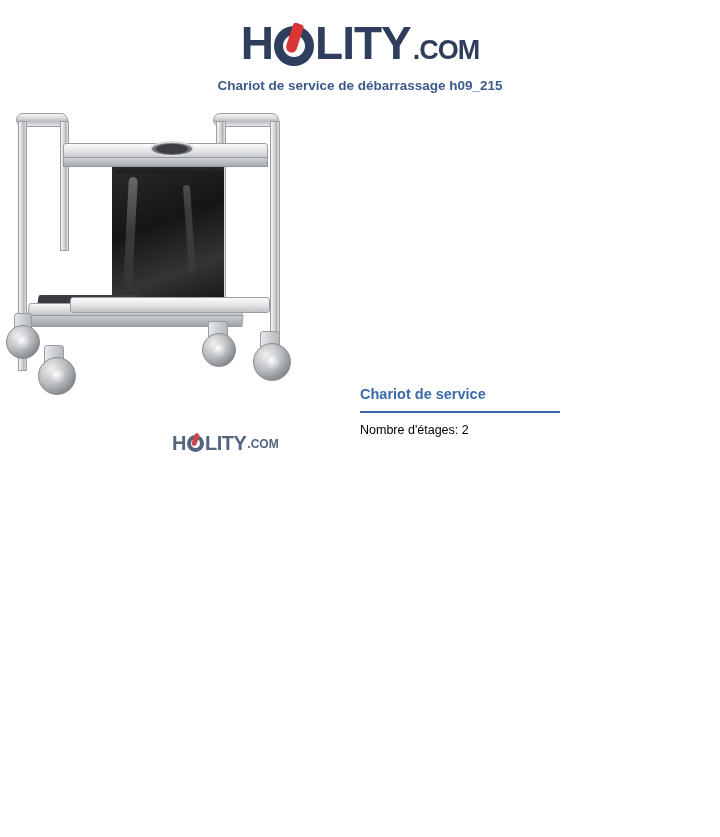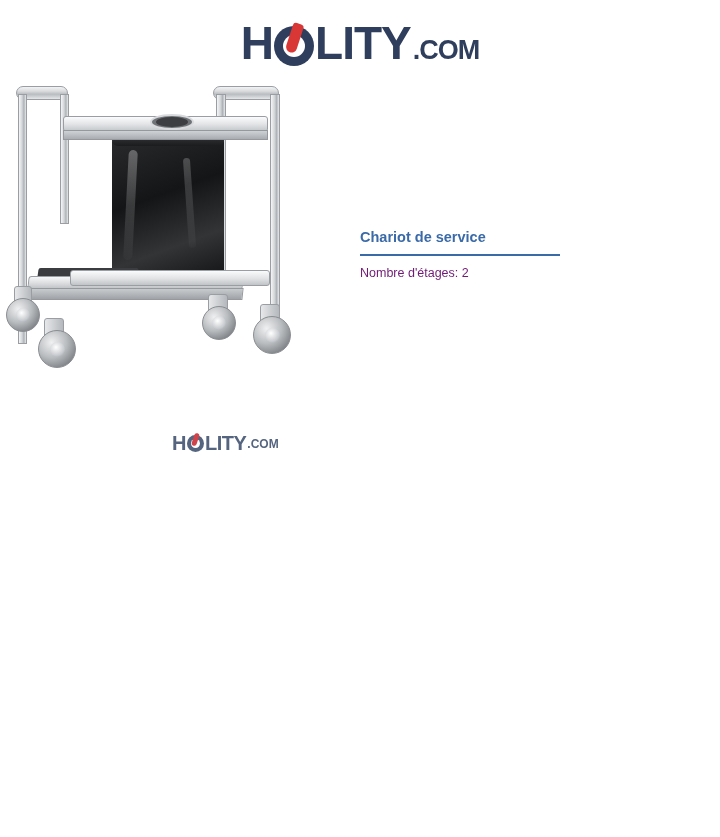--- a/index.html
+++ b/index.html
@@ -87,21 +87,21 @@
     font-weight: bold;
     color: #3a5a8c;
     margin-top: 12px;
   }
 
   
   .content {
     position: relative;
     margin-top: 14px;
     display: flex;
-    align-items: center;
+    align-items: flex-end;
   }
   .img-col {
     width: 360px;
     position: relative;
   }
   .info-col {
     width: 345px;
     padding-top: 18px;
   }
   .prod-title {
@@ -112,21 +112,21 @@
     margin: 0 0 6px 0;
   }
   .divider {
     width: 200px;
     height: 2px;
     background: #3a6aa8;
     margin: 4px 0 10px 0;
   }
   .spec-line {
     font-size: 12.5px;
-    color: #701a75;
+    color: #000000;
   }
 
   
   .photo {
     position: relative;
     width: 330px;
     height: 330px;
     margin-left: 8px;
   }
   .metal {
@@ -308,20 +308,21 @@
       <span class="o-mark">
         <span class="ring"></span>
         <span class="inner"></span>
         <span class="swoosh"></span>
       </span>
       <span class="lity">LITY</span>
       <span class="dotcom">.COM</span>
     </div>
   </div>
 
+  <div class="page-title">Chariot de service de débarrassage h09_215</div>
 
   <div class="content">
 
     <div class="img-col">
       <div class="photo">
 
         <div class="metal handle-left"></div>
         <div class="metal handle-right"></div>
         <div class="metal-v post-lt"></div>
         <div class="metal-v post-lt2"></div>

